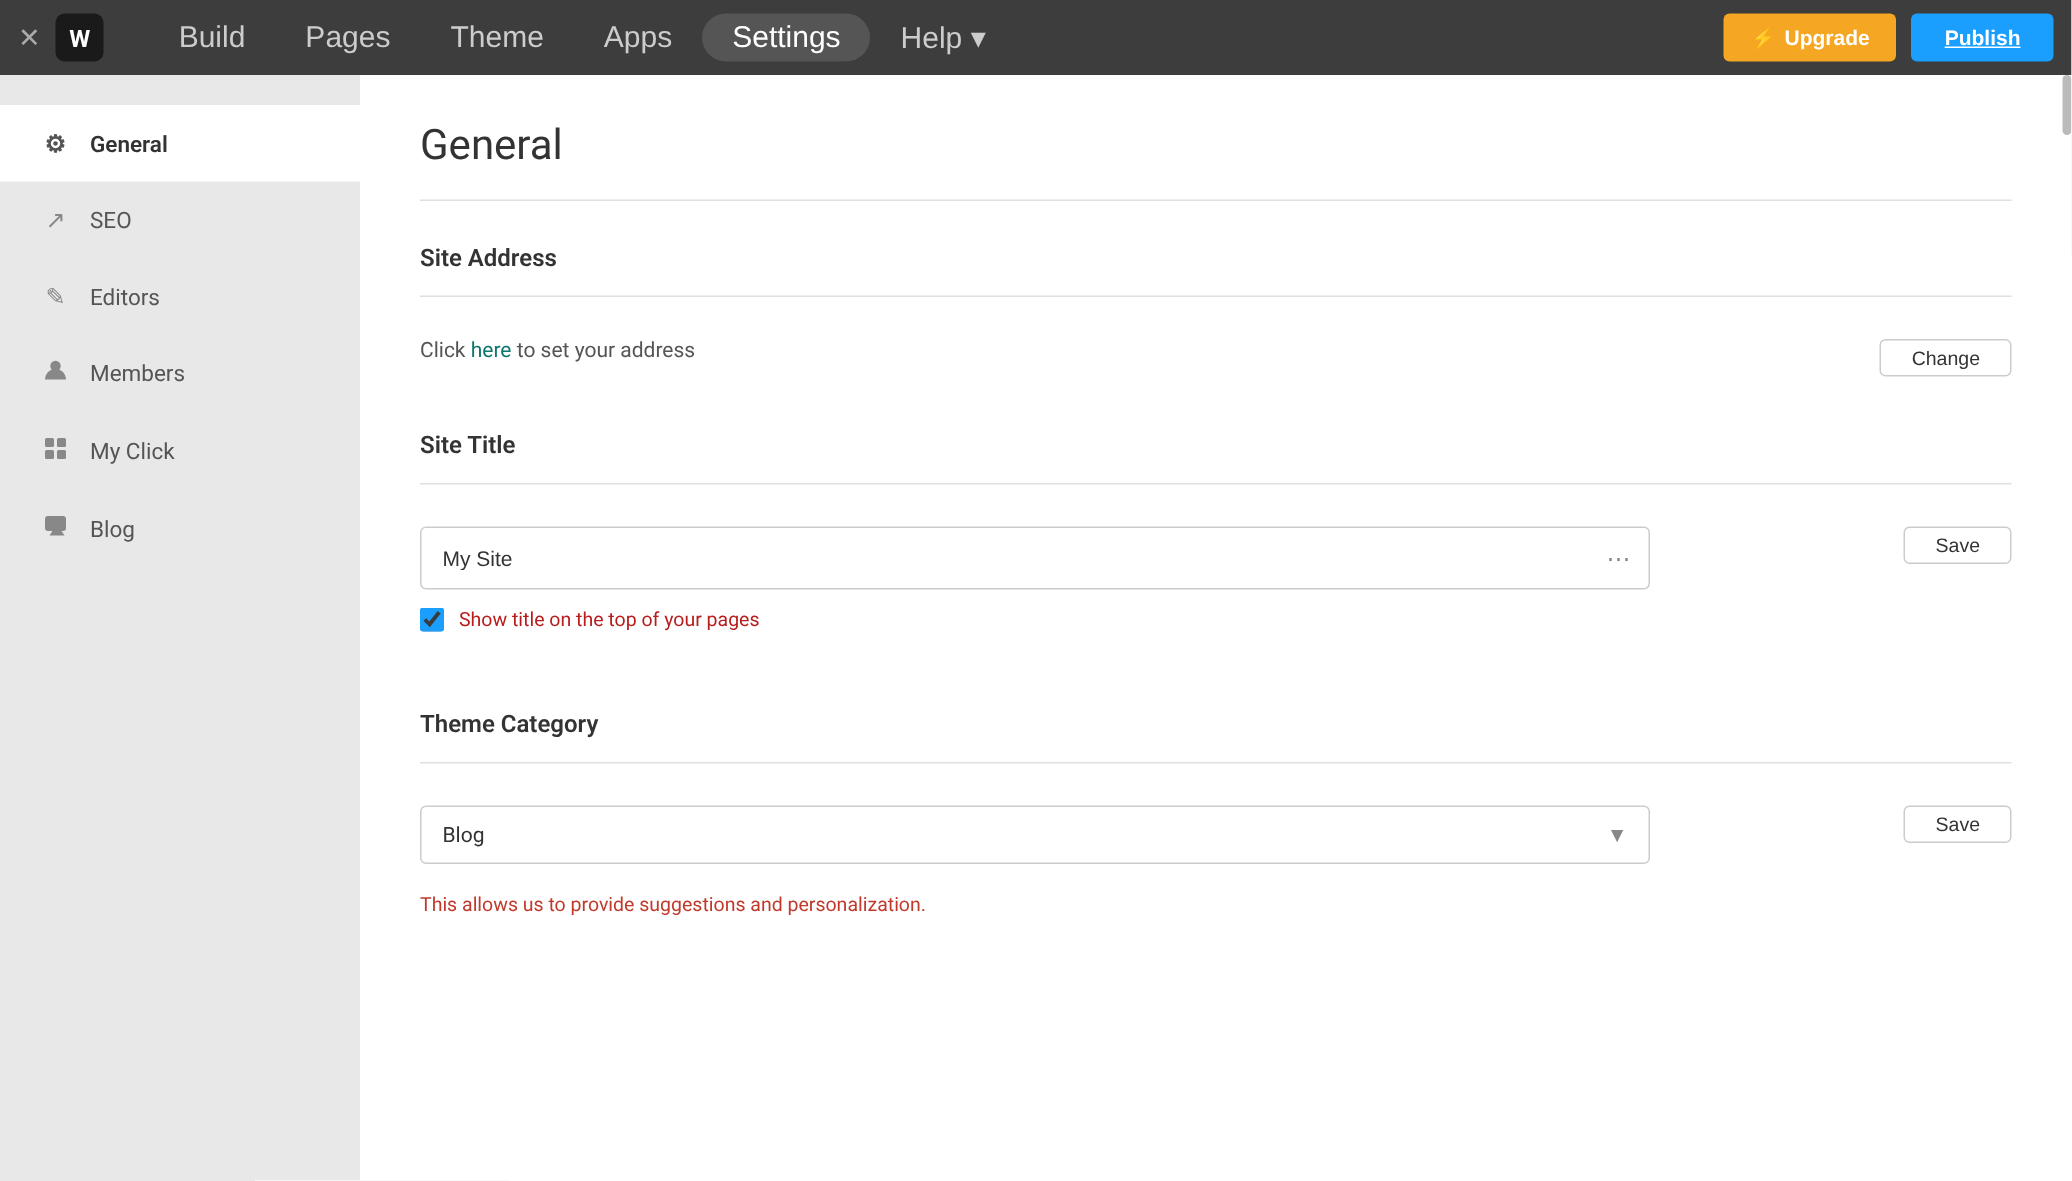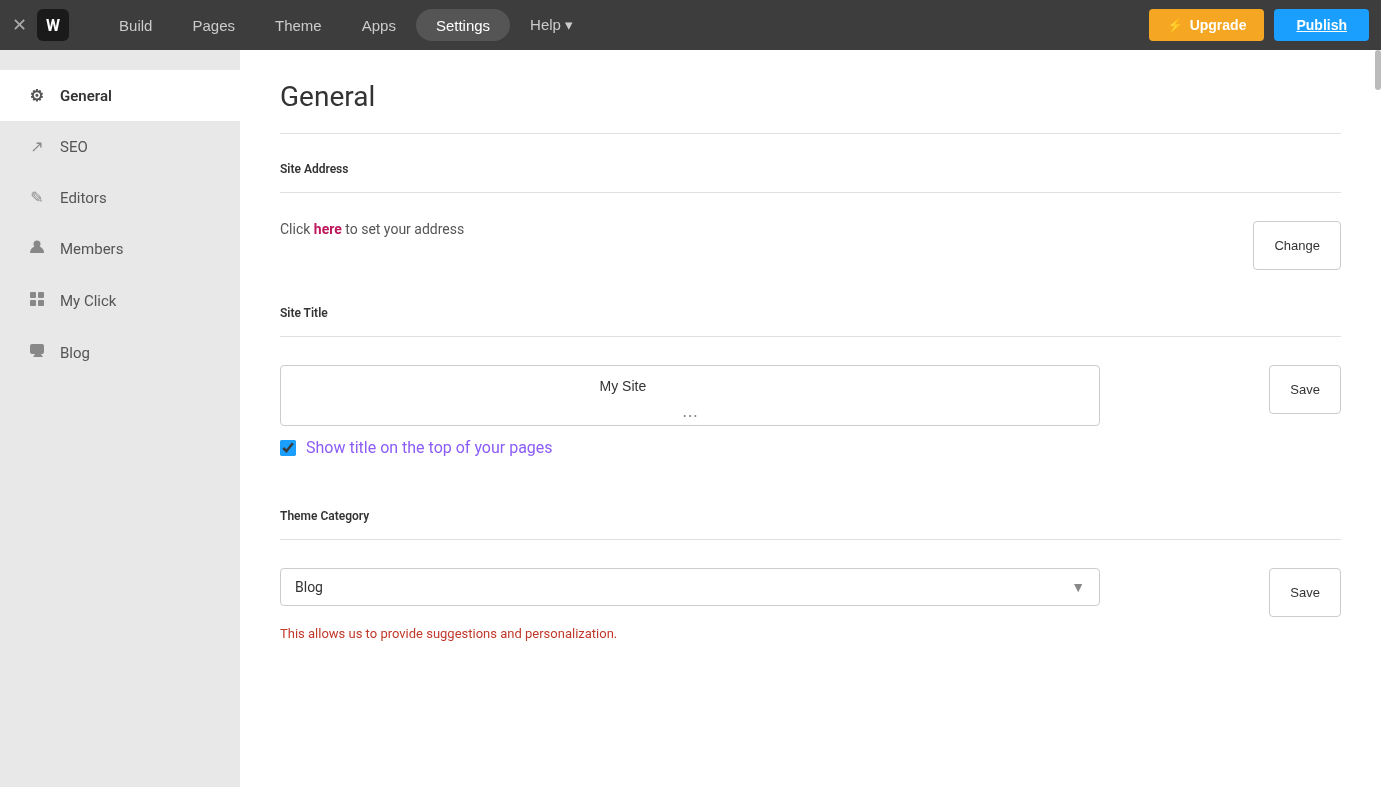--- a/index.html
+++ b/index.html
@@ -39,21 +39,21 @@
       align-items: center;
       gap: 0;
       flex: 1;
     }
     .topnav-link {
       color: #ccc;
       text-decoration: none;
       padding: 0 20px;
       height: 32px;
       display: flex; align-items: center;
-      font-size: 15px;
+      font-size: 20px;
       cursor: pointer;
       background: none; border: none;
     }
     .topnav-link.active {
       background: #555;
       color: white;
       border-radius: 16px;
     }
     .topnav-right {
       display: flex; align-items: center; gap: 10px;
@@ -133,58 +133,56 @@
       color: #333;
       margin-bottom: 20px;
     }
     .divider {
       border: none;
       border-top: 1px solid #e0e0e0;
       margin-bottom: 28px;
     }
 
     .section-title {
-      font-size: 12px;
+      font-size: 16px;
       font-weight: 600;
       color: #333;
       margin-bottom: 16px;
     }
 
     .section-block {
       margin-bottom: 36px;
     }
     .site-address-text {
       font-size: 14px;
       color: #555;
     }
     .site-address-text a {
-      color: #be185d;
+      color: #0f766e;
       text-decoration: none;
-      font-weight: bold;
     }
 
     .btn-change, .btn-save {
       border: 1px solid #ccc;
       background: white;
       color: #333;
-      padding: 16px 20px;
+      padding: 4px 20px;
       border-radius: 4px;
       font-size: 13px;
       cursor: pointer;
     }
 
     .input-wrapper {
       display: flex;
       align-items: center;
       border: 1px solid #ccc;
       border-radius: 4px;
       background: white;
       width: 100%;
       max-width: 820px;
-      flex-direction: column;
     }
     .input-wrapper input {
       flex: 1;
       border: none;
       outline: none;
       padding: 12px 14px;
       font-size: 14px;
       color: #333;
       background: transparent;
     }
@@ -200,22 +198,22 @@
       gap: 10px;
       margin-top: 12px;
       margin-bottom: 16px;
     }
     .checkbox-row input[type="checkbox"] {
       width: 16px; height: 16px;
       accent-color: #1a9fff;
       cursor: pointer;
     }
     .checkbox-label {
-      font-size: 16px;
-      color: #8b5cf6;
+      font-size: 13px;
+      color: #b91c1c;
     }
 
     .select-wrapper {
       display: flex;
       align-items: center;
       border: 1px solid #ccc;
       border-radius: 4px;
       background: white;
       width: 100%;
       max-width: 820px;

